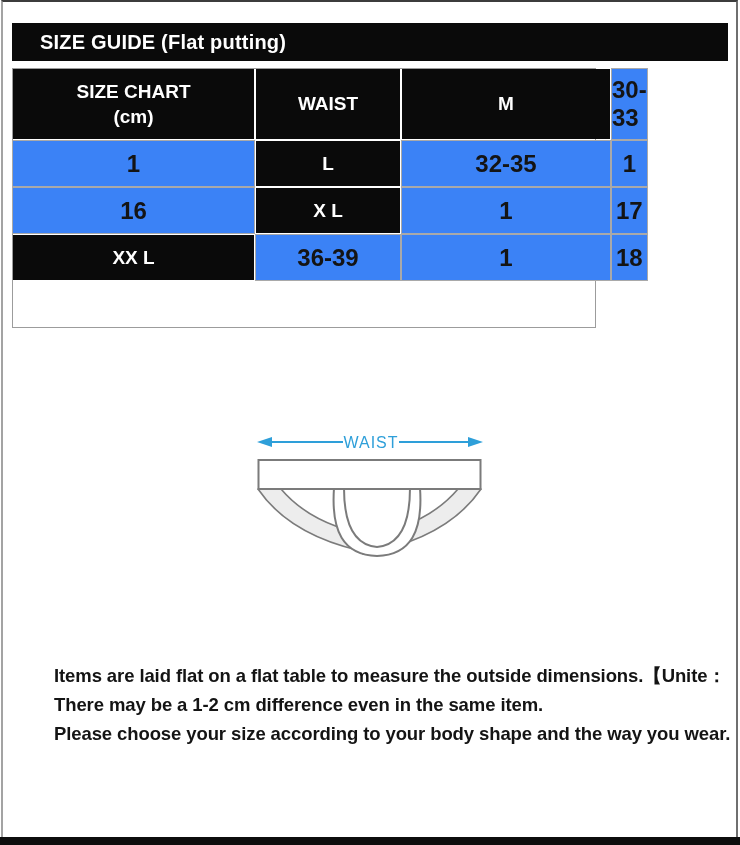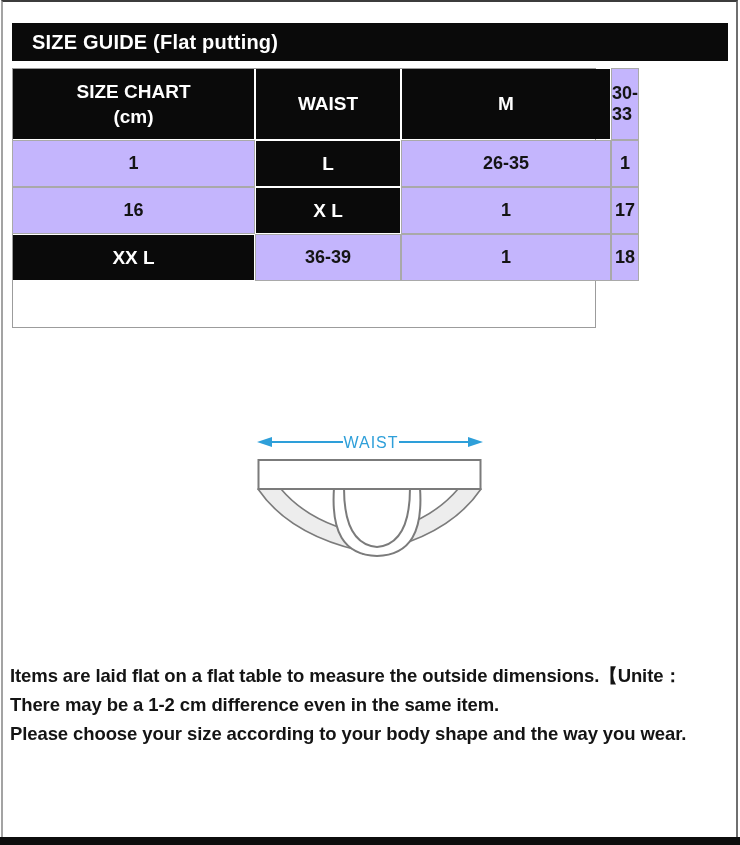--- a/index.html
+++ b/index.html
@@ -16,55 +16,55 @@
     border-right: 2px solid #6f6f6f;
   }
   .bottom-bar {
     position: absolute; left: 0; bottom: 0; width: 740px; height: 8px;
     background: #0d0d0d;
   }
   .title-bar {
     position: absolute; left: 12px; top: 23px; width: 716px; height: 38px;
     background: #0a0a0a; color: #ffffff;
     font-size: 20px; font-weight: bold; line-height: 38px;
-    padding-left: 20px; box-sizing: border-box; letter-spacing: 0.2px;
+    padding-left: 28px; box-sizing: border-box; letter-spacing: 0.2px;
   }
   .size-table {
     position: absolute; left: 12px; top: 68px; width: 584px;
     box-sizing: border-box;
     border: 1px solid #9c9c9c;
     display: grid;
     grid-template-columns: 241px 144px 208px 1fr;
     grid-template-rows: 70px 45px 45px 45px 45px;
     gap: 2px;
     background: #ffffff;
   }
   .th {
     background: #0a0a0a; color: #ffffff;
     display: flex; flex-direction: column; align-items: center; justify-content: center;
     font-size: 19px; font-weight: bold; text-align: center; line-height: 1.32;
   }
   .td {
-    background: #c4b5fd; color: #141414;
+    background: #3b82f6; color: #141414;
     display: flex; align-items: center; justify-content: center;
-    font-size: 18px; font-weight: bold;
+    font-size: 24px; font-weight: bold;
     outline: 1px solid #a9a9a9;
   }
   .td.size-cell {
     background: #0a0a0a; color: #ffffff; font-size: 19px; outline: none;
   }
   .diagram {
     position: absolute; left: 240px; top: 425px; width: 260px; height: 140px;
   }
   .notes {
     position: absolute; left: 10px; top: 661px; width: 728px;
     font-size: 18.5px; font-weight: bold; color: #141414;
     line-height: 29px; letter-spacing: -0.1px;
   }
-  .note-line { white-space: nowrap; }
+  .note-line { white-space: nowrap; margin-left: 44px; }
 </style>
 </head>
 <body>
 
 <div class="frame"></div>
 
 <div class="title-bar">
   <span>SIZE GUIDE (Flat putting)</span>
 </div>
 
@@ -76,21 +76,21 @@
   </div>
   <div class="th">
     <span>WAIST</span>
   </div>
 
   <div class="td size-cell">M</div>
   <div class="td">30-33</div>
   <div class="td">1</div>
 
   <div class="td size-cell">L</div>
-  <div class="td">26-35</div>
+  <div class="td">32-35</div>
   <div class="td">1</div>
   <div class="td">16</div>
 
   <div class="td size-cell">X L</div>
   <div class="td">1</div>
   <div class="td">17</div>
 
   <div class="td size-cell">XX L</div>
   <div class="td">36-39</div>
   <div class="td">1</div>

